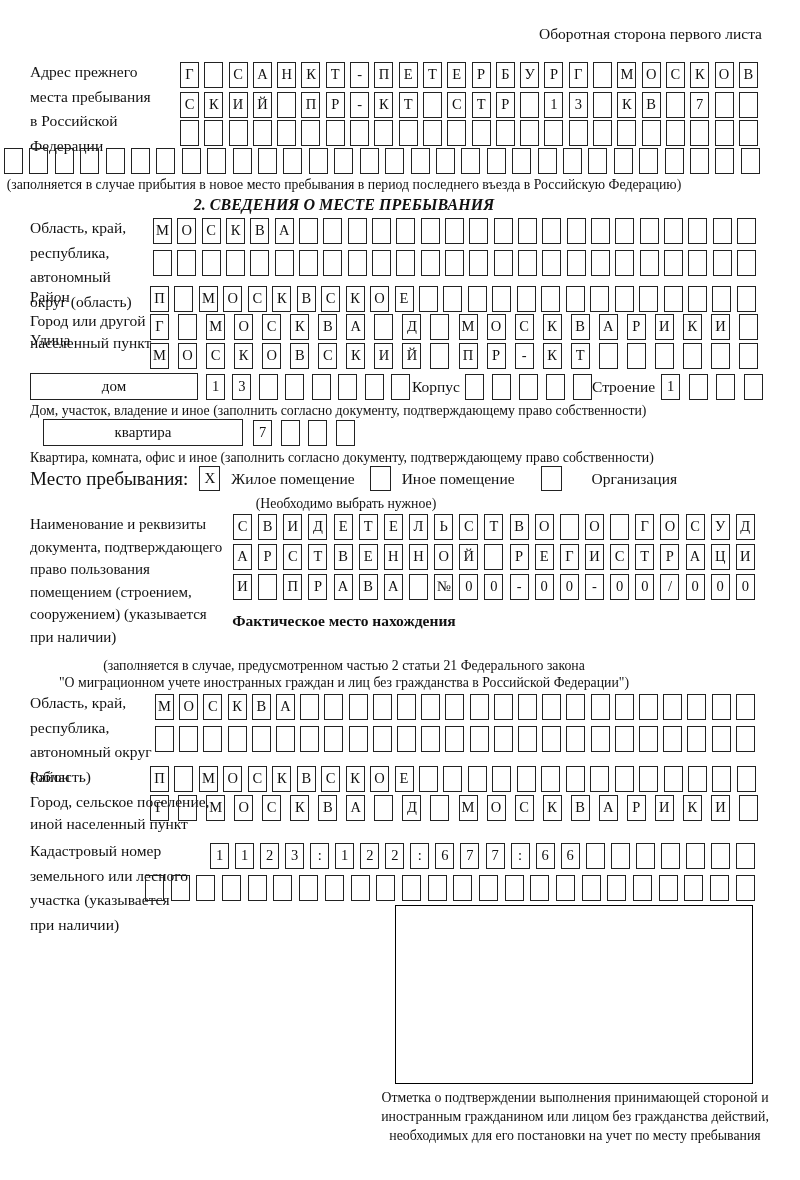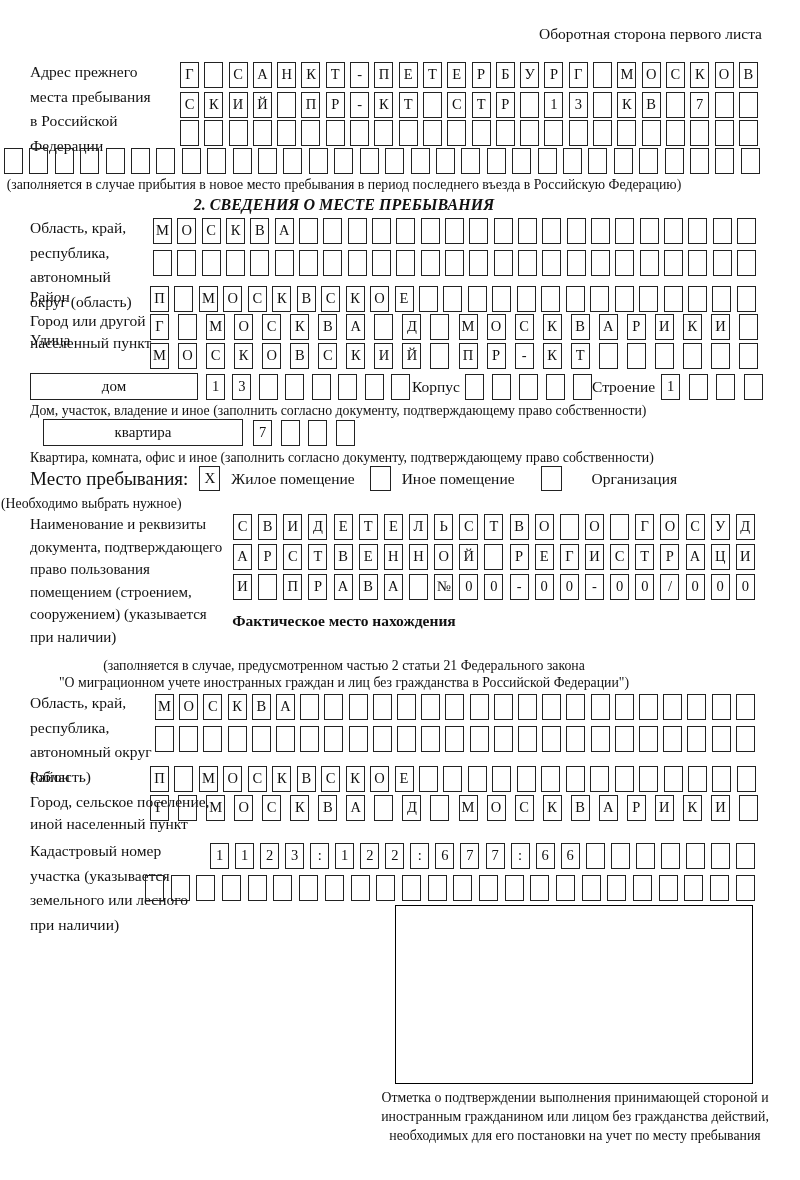--- a/index.html
+++ b/index.html
@@ -336,21 +336,21 @@
 
   <div class="flexrow" style="left:30px;top:466px;">
     <div style="font-size:19px;">Место пребывания:</div>
     <div class="chk" style="margin-left:11px;">X</div>
     <div style="margin-left:11px;font-size:15.5px;">Жилое помещение</div>
     <div class="chk" style="margin-left:15px;"></div>
     <div style="margin-left:11px;font-size:15.5px;">Иное помещение</div>
     <div class="chk" style="margin-left:26px;"></div>
     <div style="margin-left:30px;font-size:15.5px;">Организация</div>
   </div>
-  <div class="txt small" style="left:1px;top:496px;width:660px;">(Необходимо выбрать нужное)</div>
+  <div class="txt small" style="left:16px;top:496px;width:660px;text-align:center;">(Необходимо выбрать нужное)</div>
 
   <div class="lbl-block" style="left:30px;top:513px;font-size:15px;line-height:22.6px;">
     <div>Наименование и реквизиты</div>
     <div>документа, подтверждающего</div>
     <div>право пользования</div>
     <div>помещением (строением,</div>
     <div>сооружением) (указывается</div>
     <div>при наличии)</div>
   </div>
   <div class="grid" style="left:233px;top:514px;width:522px;">
@@ -541,22 +541,22 @@
       <span class="cbox">А</span>
       <span class="cbox">Р</span>
       <span class="cbox">И</span>
       <span class="cbox">К</span>
       <span class="cbox">И</span>
       <span class="cbox"></span>
     </div>
 
   <div class="lbl-block" style="left:30px;top:839px;">
     <div>Кадастровый номер</div>
+    <div>земельного или лесного</div>
     <div>участка (указывается</div>
-    <div>земельного или лесного</div>
     <div>при наличии)</div>
   </div>
   <div class="grid" style="left:210px;top:843px;width:545px;">
       <span class="cbox">1</span>
       <span class="cbox">1</span>
       <span class="cbox">2</span>
       <span class="cbox">3</span>
       <span class="cbox">:</span>
       <span class="cbox">1</span>
       <span class="cbox">2</span>

